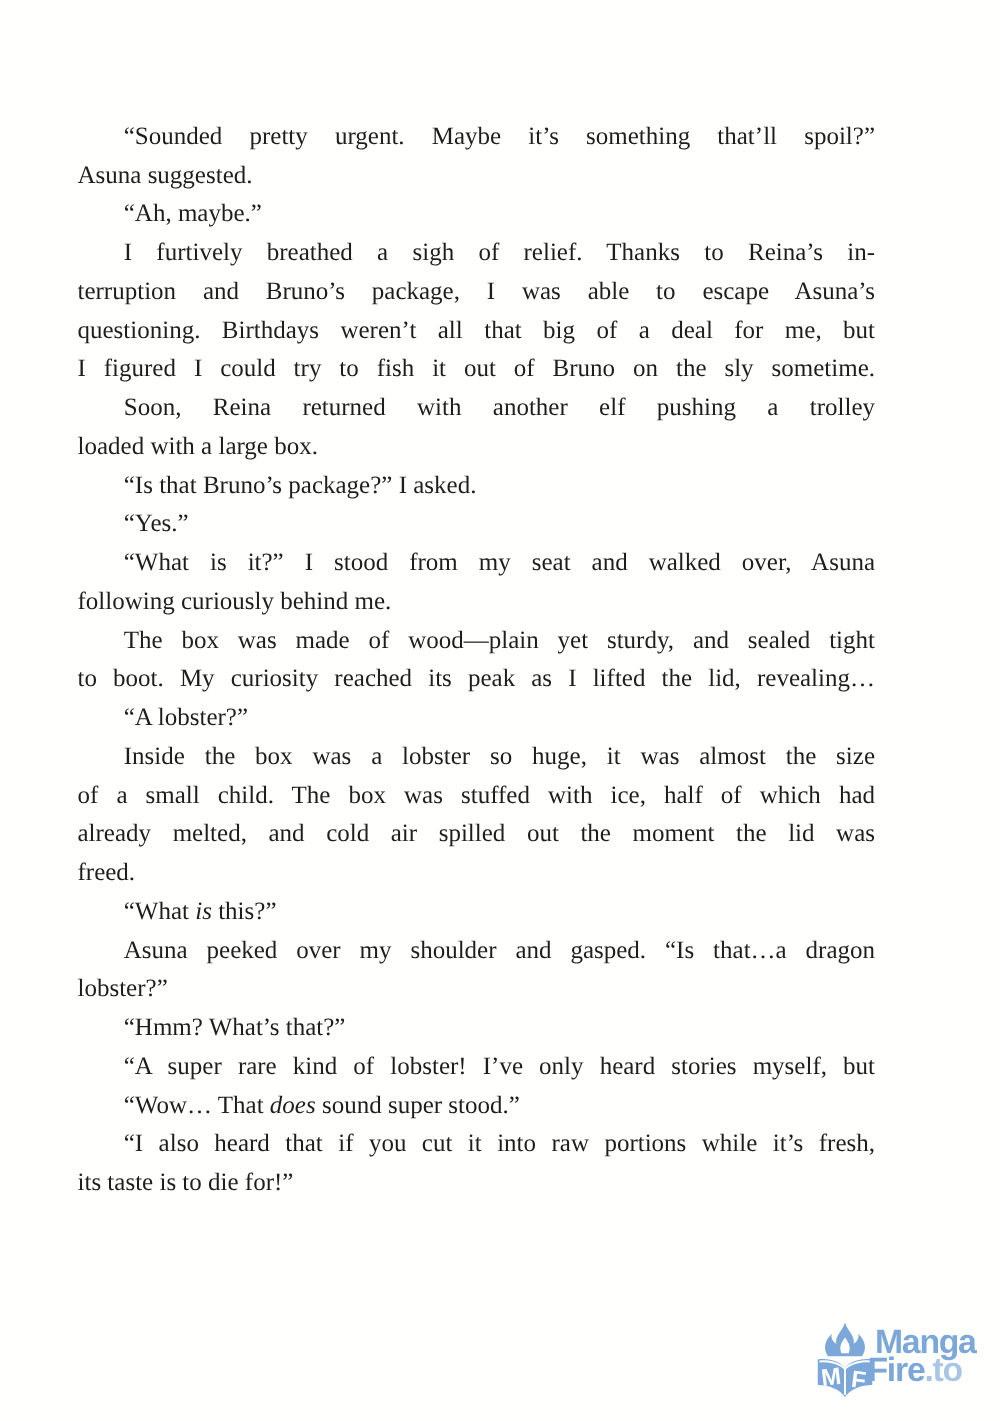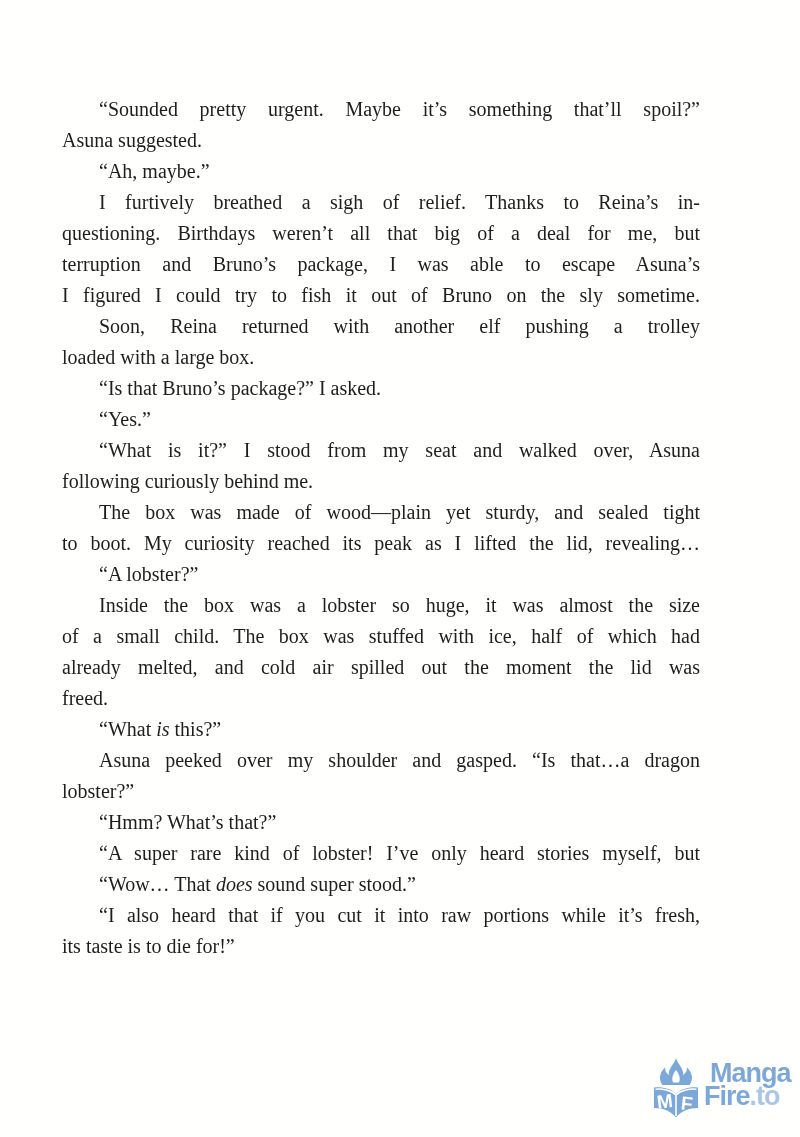--- a/index.html
+++ b/index.html
@@ -43,21 +43,21 @@
   
   .watermark {
     position: absolute;
     left: 654px; top: 1056px;
     width: 142px; height: 72px;
     display: flex;
     align-items: flex-start;
   }
   .wm-icon { flex: 0 0 auto; margin-top: 2px; }
   .wm-text {
-    margin-left: 12px;
+    margin-left: 2px;
     padding-top: 6px;
     font-family: "Liberation Sans", "DejaVu Sans", sans-serif;
     font-weight: 700;
     font-size: 27px;
     line-height: 23px;
     letter-spacing: -1px;
     color: #7ca7d9;
     white-space: nowrap;
   }
   .wm-line2 { margin-left: -6px; }
@@ -66,22 +66,22 @@
 </head>
 <body>
 
 <div class="page">
 
   <div class="textblock" id="textblock">
       <div class="line indent justify">“Sounded pretty urgent. Maybe it’s something that’ll spoil?”</div>
       <div class="line">Asuna suggested.</div>
       <div class="line indent">“Ah, maybe.”</div>
       <div class="line indent justify">I furtively breathed a sigh of relief. Thanks to Reina’s in-</div>
+      <div class="line justify">terruption and Bruno’s package, I was able to escape Asuna’s</div>
       <div class="line justify">questioning. Birthdays weren’t all that big of a deal for me, but</div>
-      <div class="line justify">terruption and Bruno’s package, I was able to escape Asuna’s</div>
       <div class="line justify">I figured I could try to fish it out of Bruno on the sly sometime.</div>
       <div class="line indent justify">Soon, Reina returned with another elf pushing a trolley</div>
       <div class="line">loaded with a large box.</div>
       <div class="line indent">“Is that Bruno’s package?” I asked.</div>
       <div class="line indent">“Yes.”</div>
       <div class="line indent justify">“What is it?” I stood from my seat and walked over, Asuna</div>
       <div class="line">following curiously behind me.</div>
       <div class="line indent justify">The box was made of wood—plain yet sturdy, and sealed tight</div>
       <div class="line justify">to boot. My curiosity reached its peak as I lifted the lid, revealing…</div>
       <div class="line indent">“A lobster?”</div>

